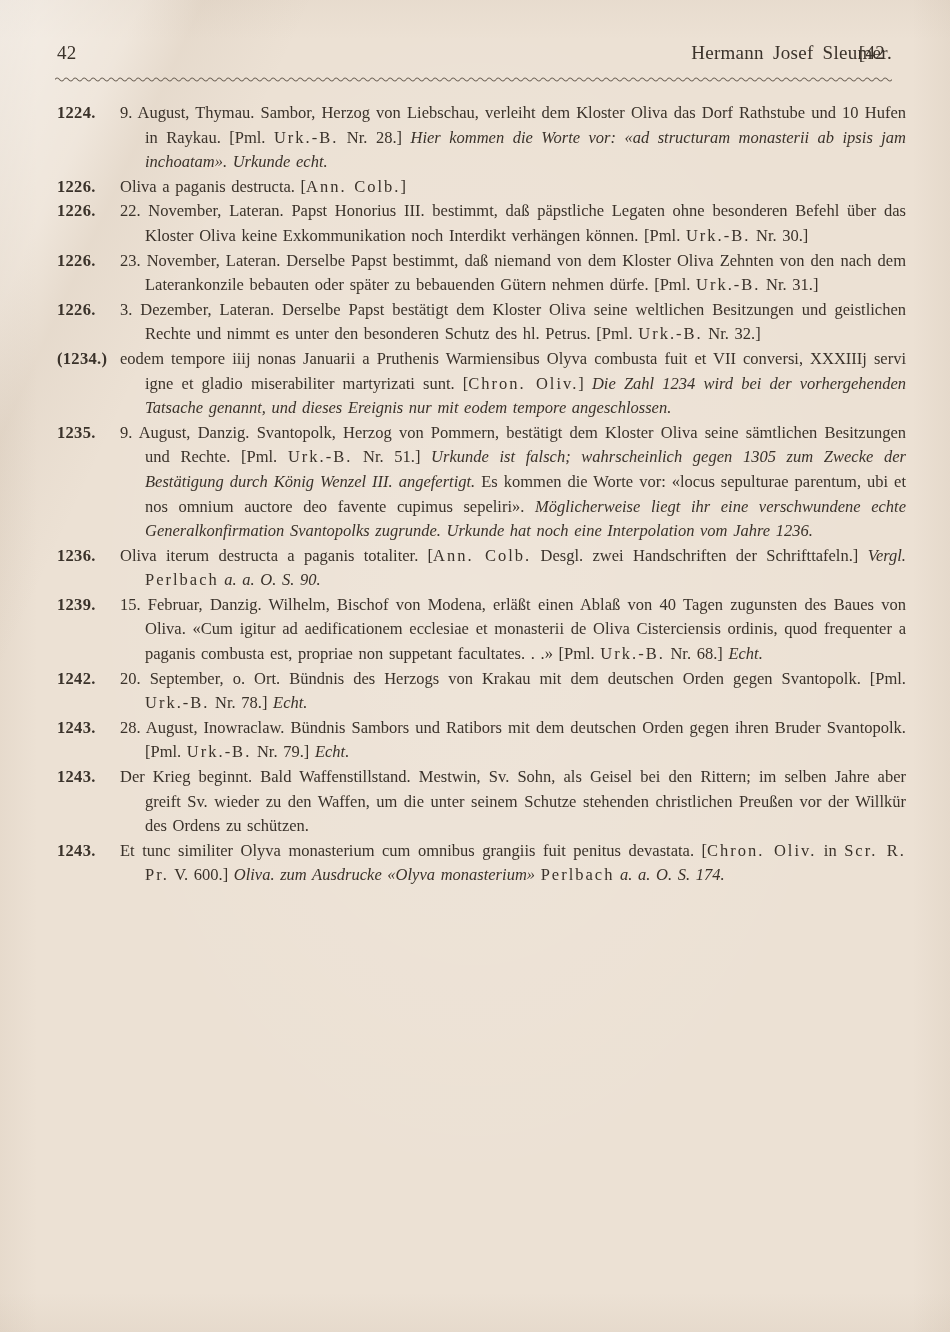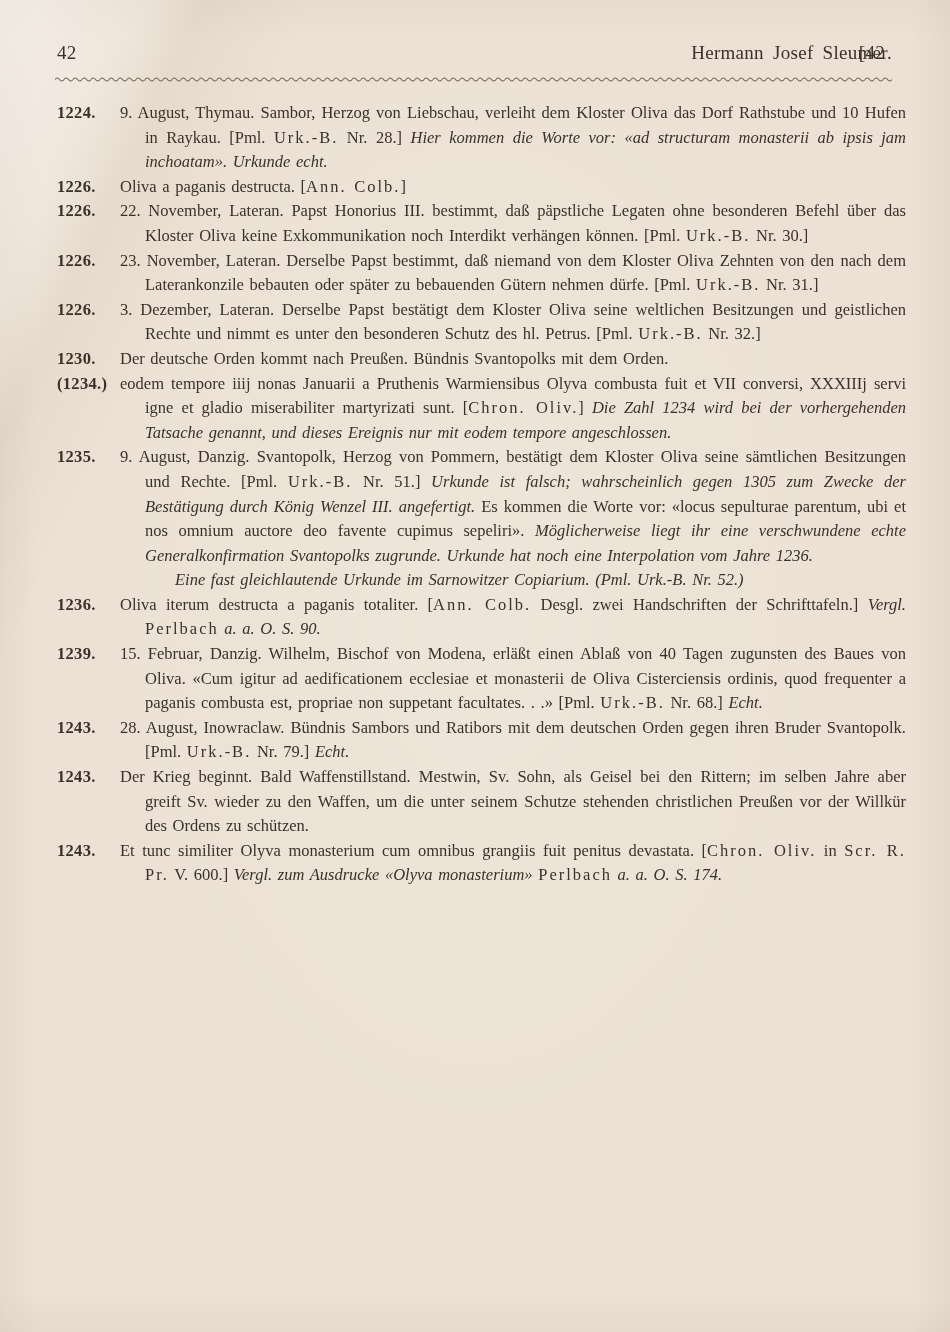--- a/index.html
+++ b/index.html
@@ -93,45 +93,44 @@
     </div>
     <div class="entry">
       <span class="year">1226.</span>
       <p class="etext"><span>23. November, Lateran.  Derselbe Papst bestimmt, daß niemand von dem Kloster Oliva Zehnten von den nach dem Laterankonzile bebauten oder später zu bebauenden Gütern nehmen dürfe.  [Pml. </span><span class="sp">Urk.-B.</span><span> Nr. 31.]</span></p>
     </div>
     <div class="entry">
       <span class="year">1226.</span>
       <p class="etext"><span>3. Dezember, Lateran.  Derselbe Papst bestätigt dem Kloster Oliva seine weltlichen Besitzungen und geistlichen Rechte und nimmt es unter den besonderen Schutz des hl. Petrus.  [Pml. </span><span class="sp">Urk.-B.</span><span> Nr. 32.]</span></p>
     </div>
     <div class="entry">
-      <span class="year">1230.</span>
-      <p class="etext"><span>Der deutsche Orden kommt nach Preußen.  Bündnis Svantopolks mit dem Orden.</span></p>
-    </div>
-    <div class="entry">
       <span class="year">(1234.)</span>
       <p class="etext"><span>eodem tempore iiij nonas Januarii a Pruthenis Warmiensibus Olyva combusta fuit et VII conversi, XXXIIIj servi igne et gladio miserabiliter martyrizati sunt.  [</span><span class="sp">Chron. Oliv.</span><span>]  </span><span class="it">Die Zahl 1234 wird bei der vorhergehenden Tatsache genannt, und dieses Ereignis nur mit eodem tempore angeschlossen.</span></p>
     </div>
     <div class="entry">
       <span class="year">1235.</span>
       <p class="etext"><span>9. August, Danzig.  Svantopolk, Herzog von Pommern, bestätigt dem Kloster Oliva seine sämtlichen Besitzungen und Rechte.  [Pml. </span><span class="sp">Urk.-B.</span><span> Nr. 51.]  </span><span class="it">Urkunde ist falsch; wahrscheinlich gegen 1305 zum Zwecke der Bestätigung durch König Wenzel III. angefertigt.</span><span> Es kommen die Worte vor: «locus sepulturae parentum, ubi et nos omnium auctore deo favente cupimus sepeliri».  </span><span class="it">Möglicherweise liegt ihr eine verschwundene echte Generalkonfirmation Svantopolks zugrunde.  Urkunde hat noch eine Interpolation vom Jahre 1236.</span></p>
-      <p class="etext note"><span class="it">Eine fast gleichlautende Urkunde im Sarnowitzer Copiarium.  (Pml. Urk.-B. Nr. 52.)</span></p>
     </div>
     <div class="entry">
       <span class="year">1236.</span>
       <p class="etext"><span>Oliva iterum destructa a paganis totaliter.  [</span><span class="sp">Ann. Colb.</span><span>  Desgl. zwei Handschriften der Schrifttafeln.]  </span><span class="it">Vergl.</span><span> </span><span class="sp">Perlbach</span><span> </span><span class="it">a. a. O. S. 90.</span></p>
     </div>
     <div class="entry">
       <span class="year">1239.</span>
       <p class="etext"><span>15. Februar, Danzig.  Wilhelm, Bischof von Modena, erläßt einen Ablaß von 40 Tagen zugunsten des Baues von Oliva.  «Cum igitur ad aedificationem ecclesiae et monasterii de Oliva Cisterciensis ordinis, quod frequenter a paganis combusta est, propriae non suppetant facultates. . .»  [Pml. </span><span class="sp">Urk.-B.</span><span> Nr. 68.]  </span><span class="it">Echt.</span></p>
+    </div>
+    <div class="entry">
+      <span class="year">1242.</span>
+      <p class="etext"><span>20. September, o. Ort.  Bündnis des Herzogs von Krakau mit dem deutschen Orden gegen Svantopolk.  [Pml. </span><span class="sp">Urk.-B.</span><span> Nr. 78.]  </span><span class="it">Echt.</span></p>
     </div>
     <div class="entry">
       <span class="year">1243.</span>
       <p class="etext"><span>28. August, Inowraclaw.  Bündnis Sambors und Ratibors mit dem deutschen Orden gegen ihren Bruder Svantopolk.  [Pml. </span><span class="sp">Urk.-B.</span><span> Nr. 79.]  </span><span class="it">Echt.</span></p>
     </div>
     <div class="entry">
       <span class="year">1243.</span>
       <p class="etext"><span>Der Krieg beginnt.  Bald Waffenstillstand.  Mestwin, Sv. Sohn, als Geisel bei den Rittern; im selben Jahre aber greift Sv. wieder zu den Waffen, um die unter seinem Schutze stehenden christlichen Preußen vor der Willkür des Ordens zu schützen.</span></p>
     </div>
     <div class="entry">
       <span class="year">1243.</span>
-      <p class="etext"><span>Et tunc similiter Olyva monasterium cum omnibus grangiis fuit penitus devastata.  [</span><span class="sp">Chron. Oliv.</span><span> in </span><span class="sp">Scr. R. Pr.</span><span> V. 600.]  </span><span class="it">Vergl. zum Ausdrucke «Olyva monasterium»</span><span> </span><span class="sp">Perlbach</span><span> </span><span class="it">a. a. O. S. 174.</span></p>
+      <p class="etext"><span>Et tunc similiter Olyva monasterium cum omnibus grangiis fuit penitus devastata.  [</span><span class="sp">Chron. Oliv.</span><span> in </span><span class="sp">Scr. R. Pr.</span><span> V. 600.]  </span><span class="it">Oliva. zum Ausdrucke «Olyva monasterium»</span><span> </span><span class="sp">Perlbach</span><span> </span><span class="it">a. a. O. S. 174.</span></p>
     </div>
   </div>
 
 </body></html>

